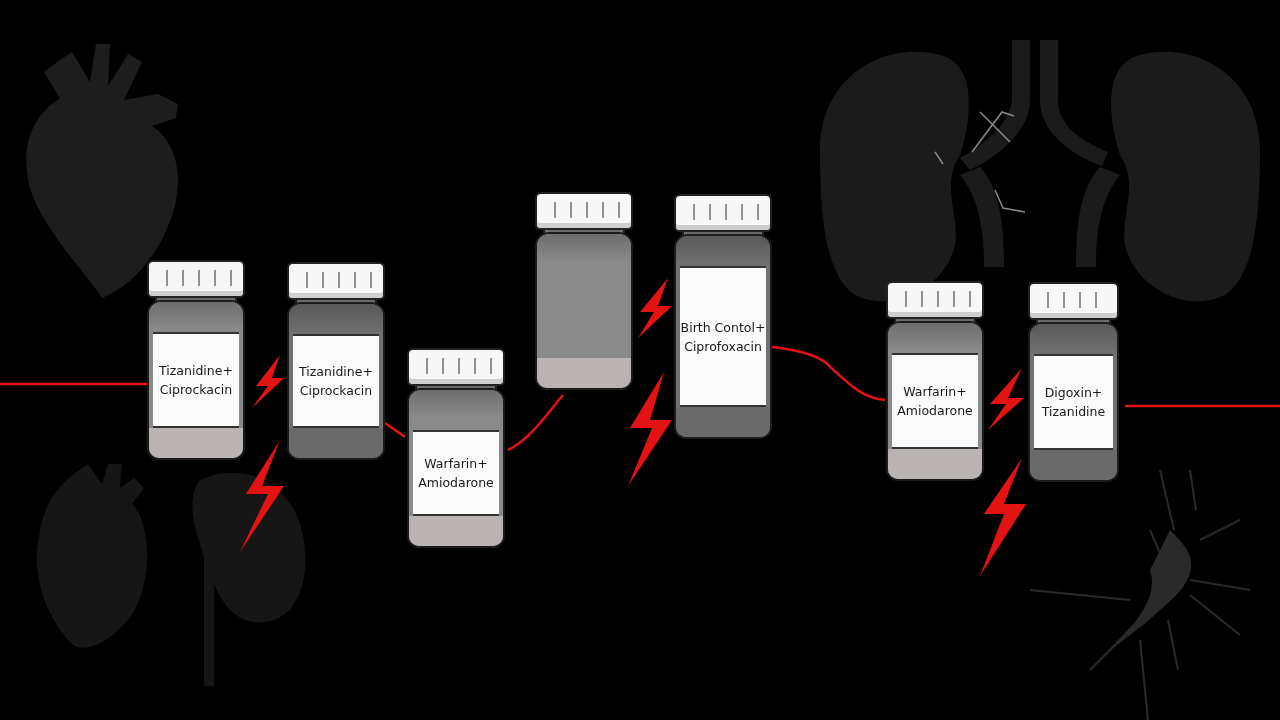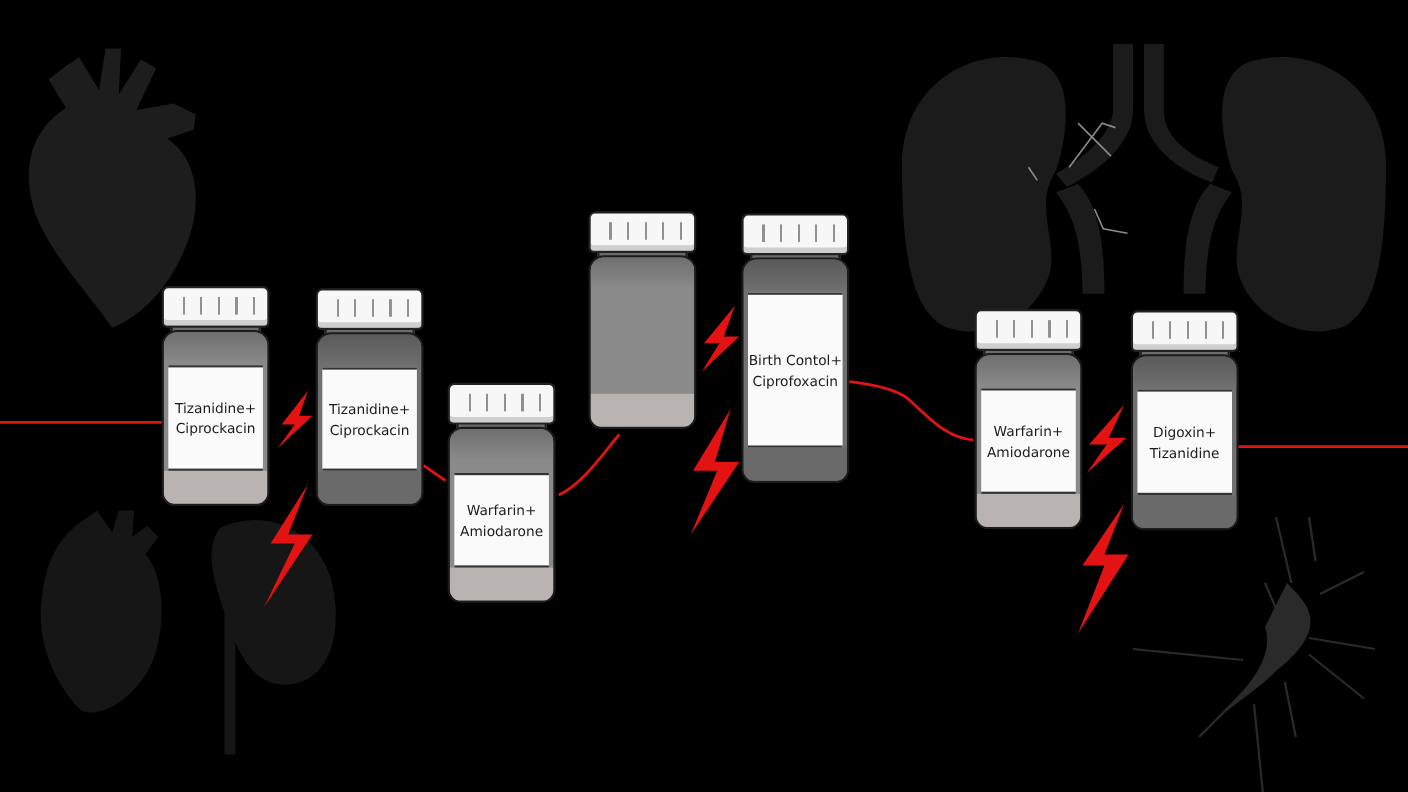--- a/index.html
+++ b/index.html
@@ -150,21 +150,21 @@
     <div class="label">
       <span>Warfarin+</span>
       <span>Amiodarone</span>
     </div>
   </div>
   <div class="cap">
       <div class="cap-ridges"></div>
     </div>
 </div>
 
-<div class="vial" style="left:1028px; top:282px; width:98px; height:200px;">
+<div class="vial" style="left:1028px; top:282px; width:78px; height:200px;padding-left:13px;">
   <div class="neck" style="left:8px; right:8px;"></div>
   <div class="body dark">
       <div class="shoulder"></div>
       <div class="bottom"></div>
     <div class="label">
       <span>Digoxin+</span>
       <span>Tizanidine</span>
     </div>
   </div>
   <div class="cap">

